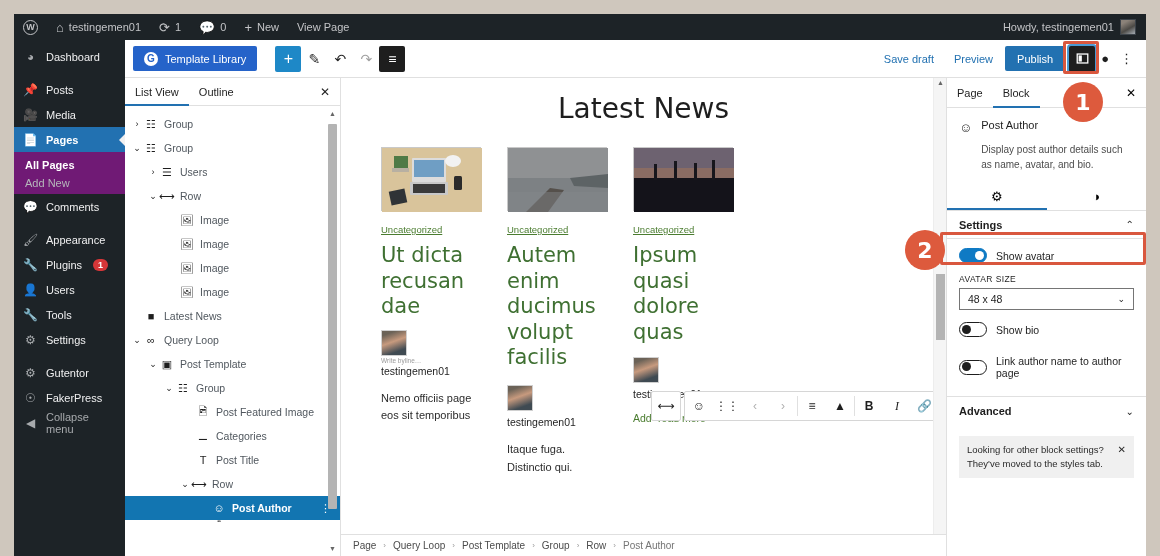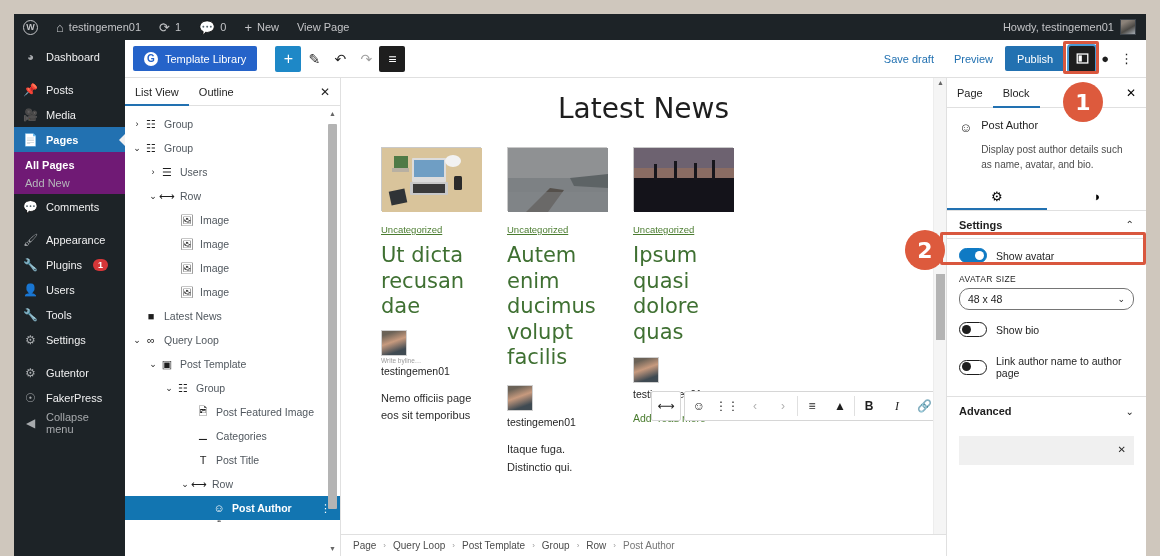--- a/index.html
+++ b/index.html
@@ -132,21 +132,21 @@
      font-weight:bold; color:#1e1e1e; border-bottom:1px solid #e0e0e0;}
   .sec-hd .chev { margin-left:auto; font-size:10px; font-weight:normal;}
   .tog-row { display:flex; align-items:center; gap:9px; padding: 9px 12px; }
   .tog { width:28px; height:15px; border-radius:8px; background:#fff; border:1.5px solid #1e1e1e;
      position:relative; flex:none; }
   .tog .knob { position:absolute; width:9px;height:9px;border-radius:50%;background:#1e1e1e; top:1.5px; left:2px;}
   .tog.on { background:#0f7ac4; border-color:#0f7ac4; }
   .tog.on .knob { background:#fff; left:15px; }
   .tog-lb { font-size:10.5px; color:#1e1e1e;}
   .fld-lb { font-size:8.5px; letter-spacing:.4px; color:#1e1e1e; padding: 2px 12px 4px 12px; }
-  .sel-box { margin: 0 12px; height:22px; border:1px solid #757575; border-radius:10px;
+  .sel-box { margin: 0 12px; height:22px; border:1px solid #757575; border-radius:0;
      display:flex; align-items:center; padding: 0 8px; font-size:10.5px; color:#1e1e1e;}
   .sel-box .cv { margin-left:auto; font-size:9px; }
   .divider { height:1px; background:#e0e0e0; margin-top:8px; }
   .notice { margin: 11px 12px; background:#f0f0f0; padding: 7px 8px; display:flex; gap:6px;
      font-size:9.5px; color:#2b2b2b; line-height:1.45;}
   .notice .x { margin-left:auto; font-size:10px; }
 
   
   .crumbs { position:absolute; left:0; bottom:0; width:821px; height:22px; background:#fff;
      border-top:1px solid #e0e0e0; display:flex; align-items:center; gap:7px; padding-left:12px; font-size:10px; color:#4c4c4c;}
@@ -578,20 +578,21 @@
           <span class="tog-lb">Link author name to author page</span>
         </div>
 
         <div class="divider"></div>
         <div class="sec-hd" style="border-bottom:none">
           <span>Advanced</span>
           <span class="chev">⌄</span>
         </div>
 
         <div class="notice">
+          <span>Looking for other block settings? They've moved to the styles tab.</span>
           <span class="x">✕</span>
         </div>
       </div>
     </div>
   </div>
 
   <div class="hl" style="left:1063px; top:41px; width:36px; height:33px;"></div>
   <div class="bubble" style="left:1063px; top:82px;">1</div>
 
   <div class="hl" style="left:940px; top:232px; width:206px; height:33px;"></div>

